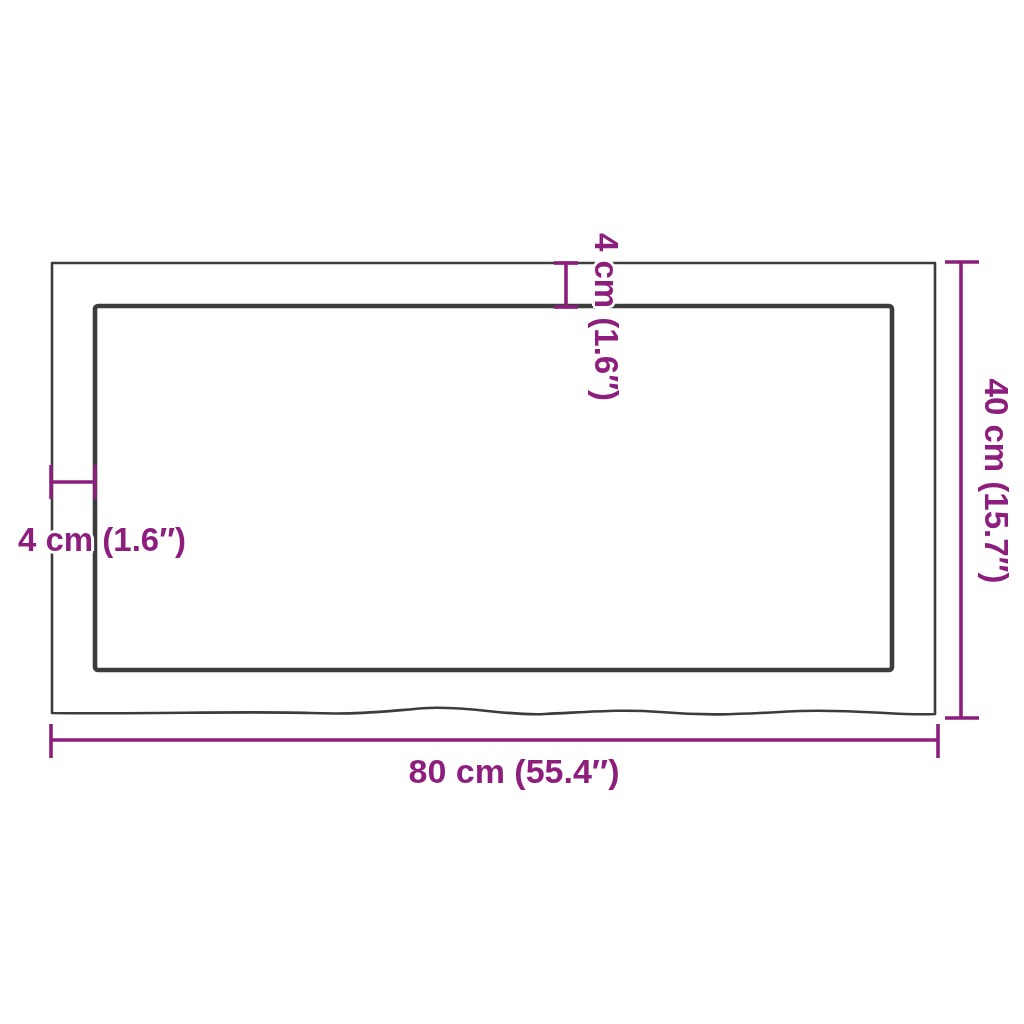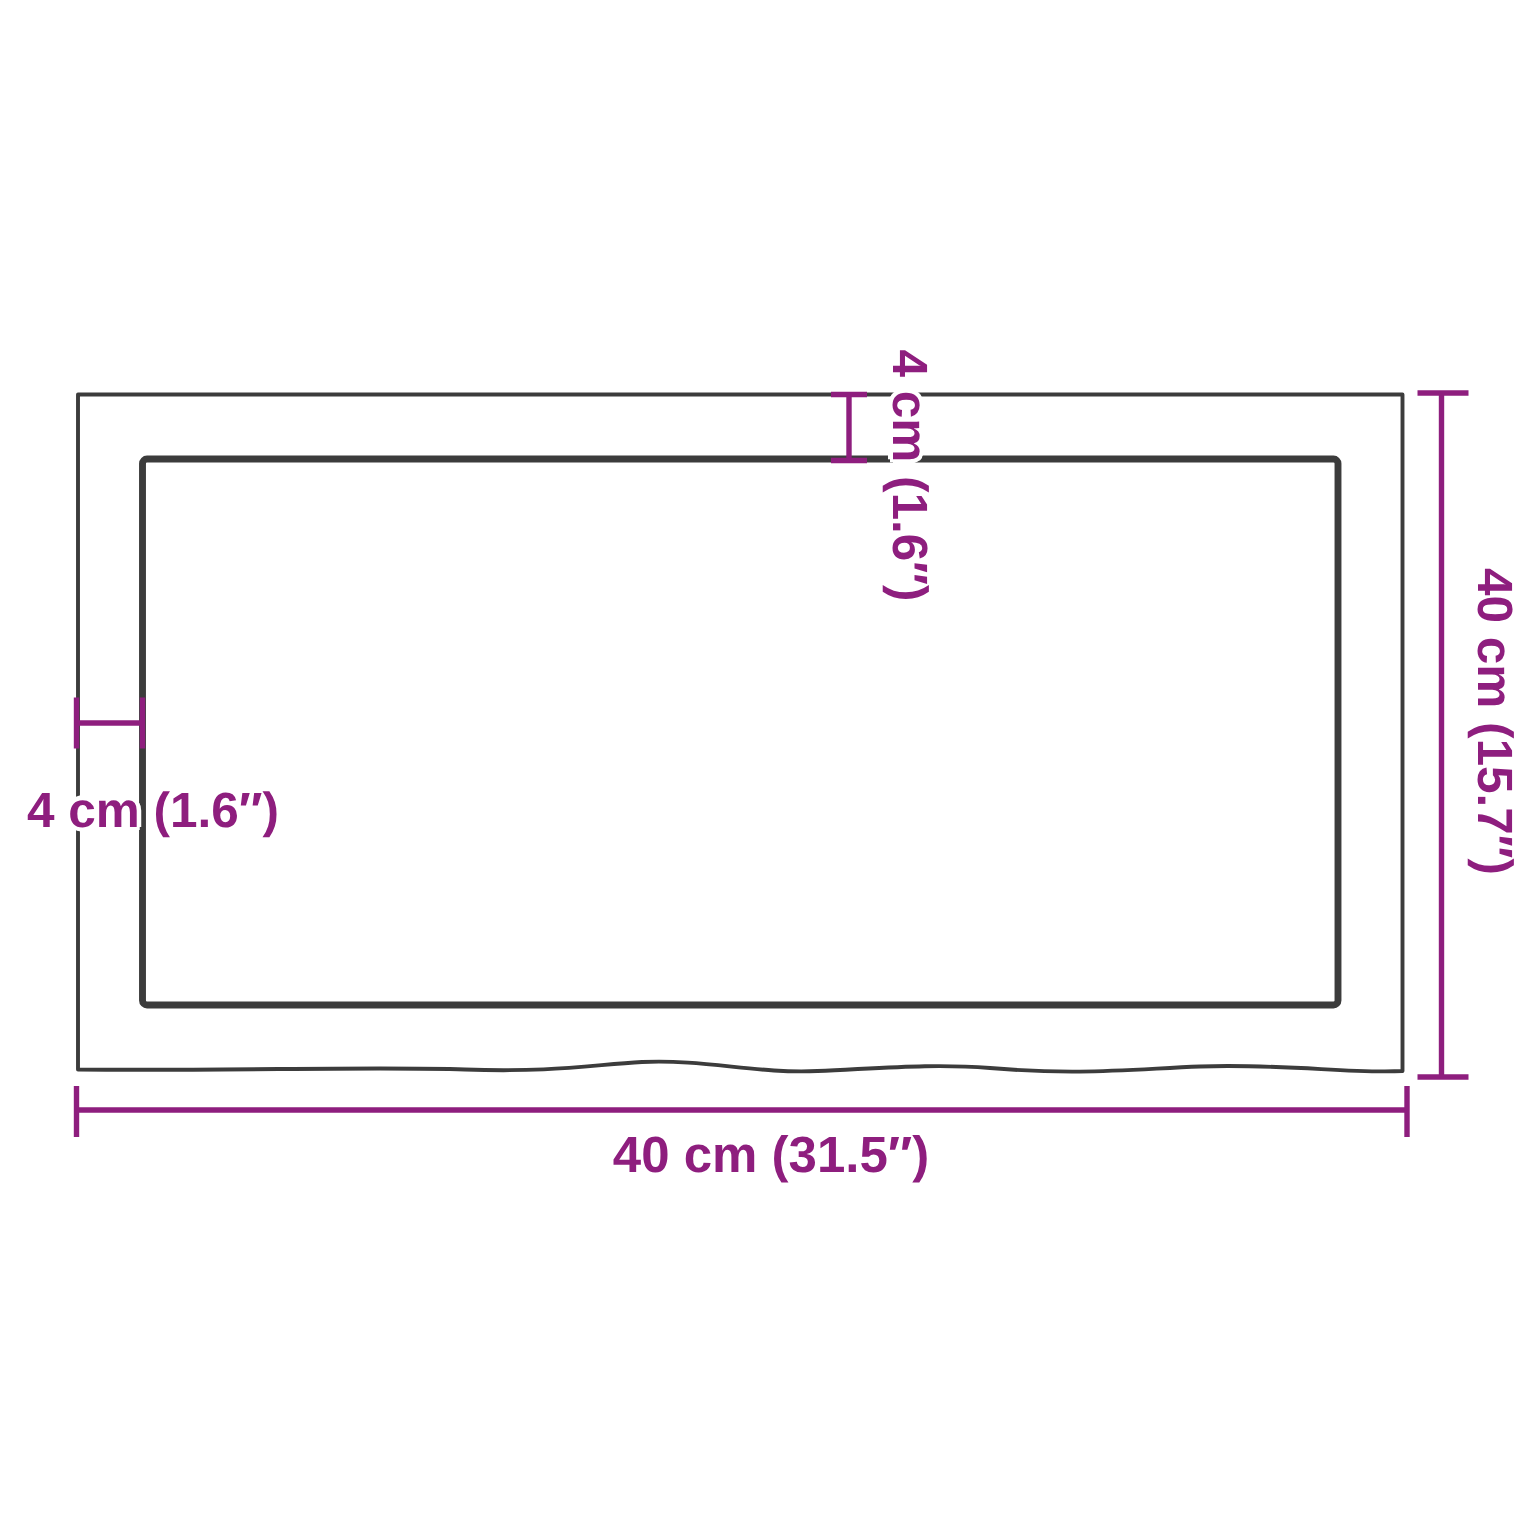--- a/index.html
+++ b/index.html
@@ -111,21 +111,21 @@
       <path class="dim-line" d="M 554 307 L 578 307"></path>
     </g>
 
     <g>
       <path class="dim-line" d="M 51 482 L 95 482"></path>
       <path class="dim-line" d="M 51 465 L 51 499"></path>
       <path class="dim-line" d="M 95 465 L 95 499"></path>
     </g>
   </svg>
 
-  <div class="dim-label label-width">40 cm (31.5″)</div>
+  <div class="dim-label label-width">80 cm (55.4″)</div>
 
   <div class="dim-label label-height">40 cm (15.7″)</div>
 
   <div class="dim-label label-thickness-top">4 cm (1.6″)</div>
 
   <div class="dim-label label-thickness-left">4 cm (1.6″)</div>
 
 </div>
 
 </body></html>

